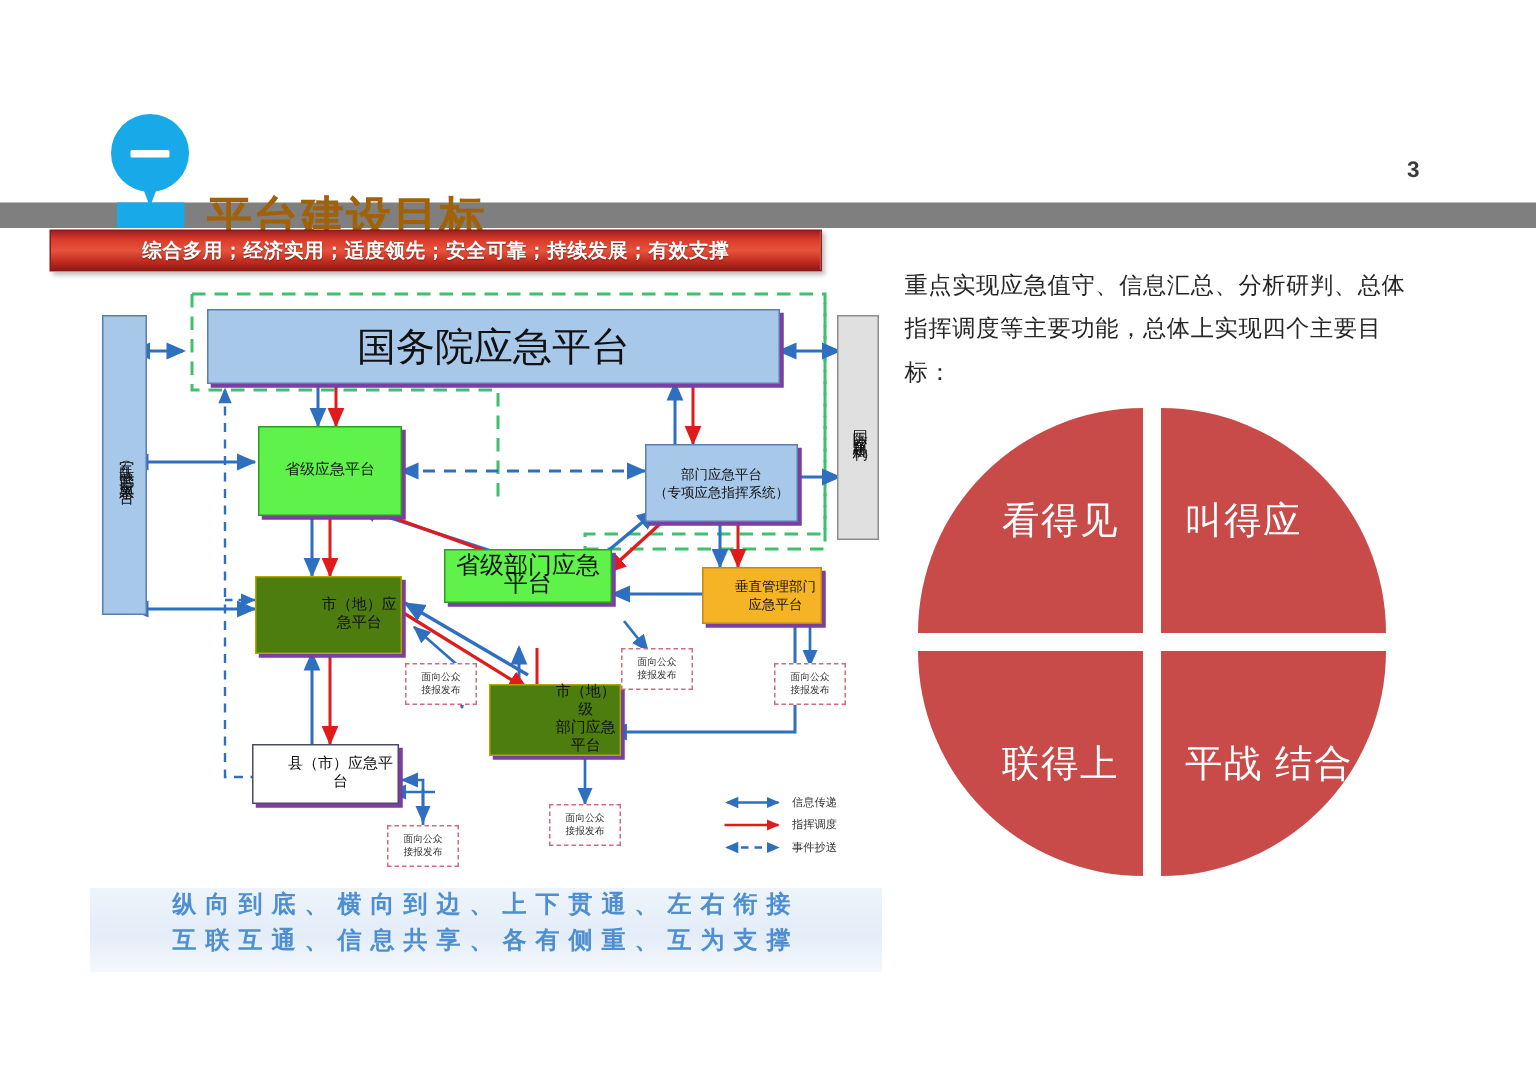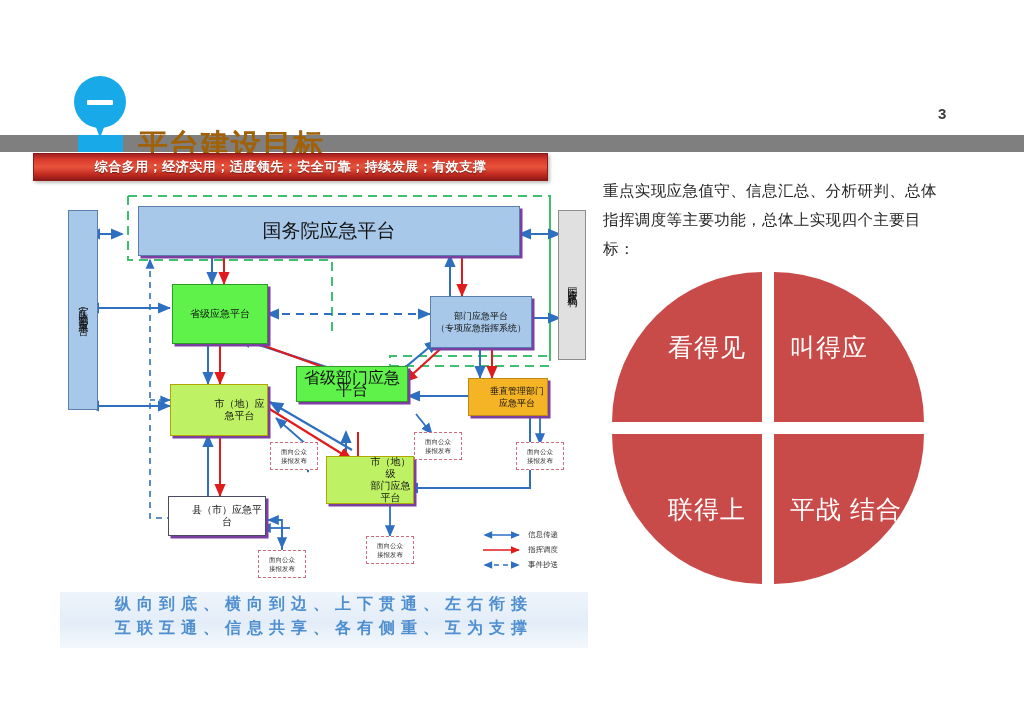--- a/index.html
+++ b/index.html
@@ -88,21 +88,21 @@
   .dgm-svg{position:absolute;left:0;top:0;}
 
   .node{
     position:absolute;box-sizing:border-box;
     display:flex;align-items:center;justify-content:center;text-align:center;
     font-size:9px;line-height:12px;color:#111;
     box-shadow:2.5px 2.5px 0 #7a3fa0;
   }
   .n-blue{background:#a8c8ea;border:1px solid #5a7fae;}
   .n-green{background:#5ef24b;border:1px solid #2f9a26;}
-  .n-yellow{background:#bef264;border:1px solid #b0a800;padding-left:41px;}
+  .n-yellow{background:#4d7c0f;border:1px solid #b0a800;padding-left:41px;}
   .n-orange{background:#f5b326;border:1px solid #c08a14;padding-left:18px;}
   .n-white{background:#ffffff;border:1px solid #4a4a6a;}
   .n-gray{background:#e0e0e0;border:1px solid #8d8d8d;box-shadow:none;}
   .n-lblue{background:#a8c8ea;border:1px solid #5a7fae;box-shadow:none;}
 
   .vtext{writing-mode:vertical-rl;text-orientation:upright;letter-spacing:2px;font-size:10px;}
 
   .pub{
     position:absolute;box-sizing:border-box;
     border:1px dashed #d06c7e;background:#fff;
@@ -243,21 +243,21 @@
 
       <path d="M330,316 L330,348" stroke="#2e6fc0" stroke-width="1.8" marker-end="url(#ab)"></path>
 
       <path d="M230,340 L200,340" stroke="#2e6fc0" stroke-width="1.8" marker-end="url(#ab)"></path>
     </svg>
 
     <div class="node n-lblue" style="left:8px;top:22px;width:30px;height:200px;">
       <span class="vtext">军队（武警）应急平台</span>
     </div>
 
-    <div class="node n-blue" style="left:78px;top:18px;width:382px;height:50px;font-size:19px;">
+    <div class="node n-blue" style="left:78px;top:18px;width:382px;height:50px;font-size:26px;">
       <span>国务院应急平台</span>
     </div>
 
     <div class="node n-gray" style="left:498px;top:22px;width:28px;height:150px;">
       <span class="vtext">国际应急机构</span>
     </div>
 
     <div class="node n-green" style="left:112px;top:96px;width:96px;height:60px;font-size:10px;">
       <span>省级应急平台</span>
     </div>

